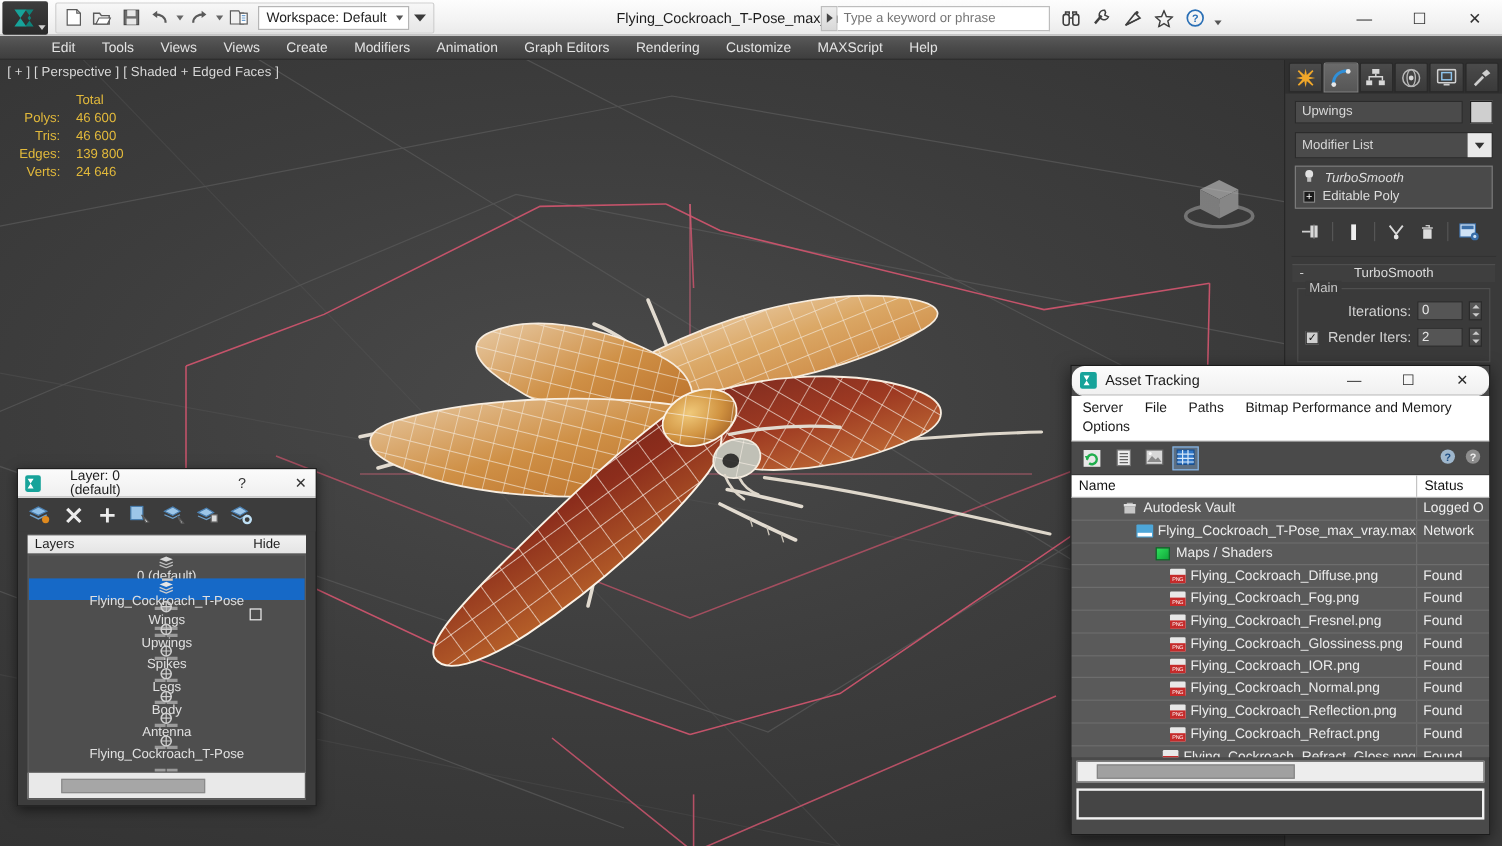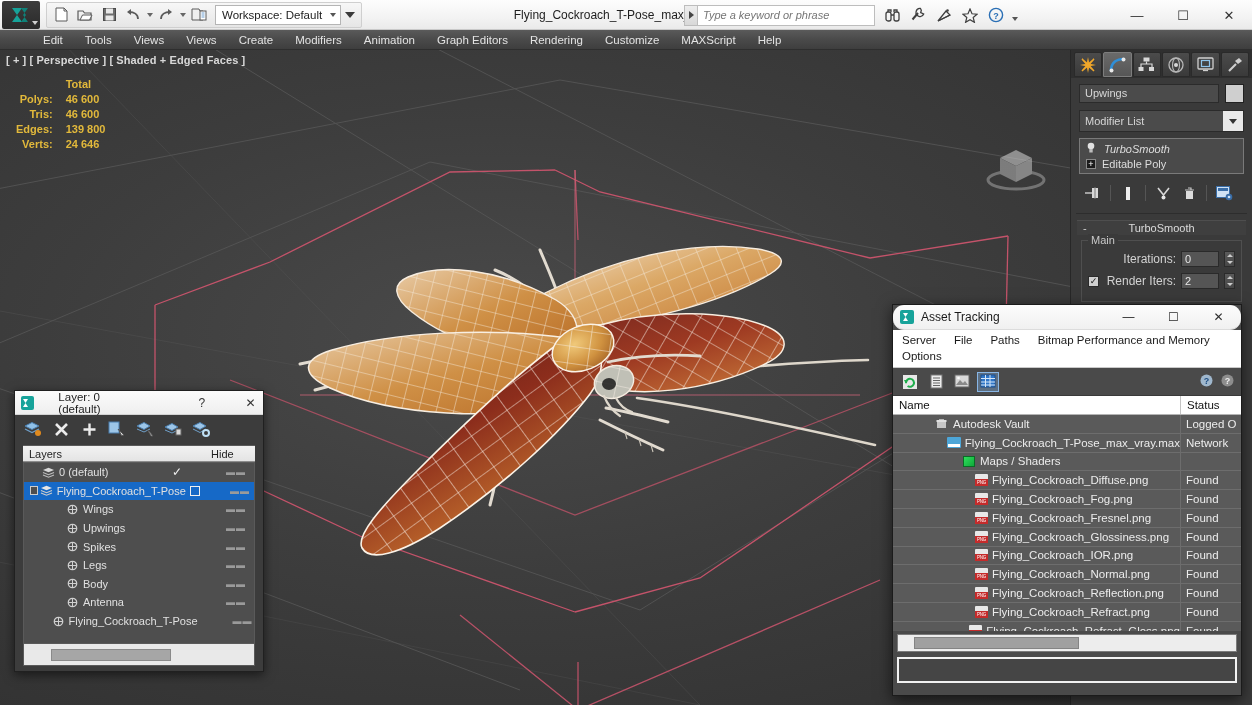--- a/index.html
+++ b/index.html
@@ -55,21 +55,21 @@
   .search-wrap {
     position: absolute; left: 684px; top: 4px; display: flex; align-items: center; height: 22px;
   }
   .search-arrow {
     width: 14px; height: 21px; background: linear-gradient(180deg,#eee,#d8d8d8);
     border: 1px solid #bdbdbd; display:flex;align-items:center;justify-content:center;
   }
   .search-arrow i { width:0;height:0;border-top:4px solid transparent;border-bottom:4px solid transparent;border-left:5px solid #444;font-style:normal;}
   .search-input {
     width: 177px; height: 21px; background: #fff; border: 1px solid #bdbdbd; border-left: none;
-    font-style: italic; font-size: 11px; color: #8a8a8a; padding-left: 5px;
+    font-size: 11px; color: #8a8a8a; padding-left: 5px;
     font-family: "Liberation Sans", sans-serif;
   }
   .title-icons { position: absolute; left: 880px; top: 4px; display: flex; gap: 2px; align-items: center; }
   .ticon { width: 24px; height: 22px; display:flex;align-items:center;justify-content:center;color:#4a4a4a;}
   .help-caret { width:10px;height:22px;display:flex;align-items:flex-end;justify-content:center;padding-bottom:5px;}
   .help-caret i{width:0;height:0;border-left:3px solid transparent;border-right:3px solid transparent;border-top:4px solid #555;font-style:normal;}
   .wincontrols { position: absolute; right: 0; top: 0; display: flex; height: 30px; }
   .wc { width: 46px; height: 30px; display:flex;align-items:center;justify-content:center;color:#333;font-size:13px;}
 
   
@@ -79,21 +79,20 @@
     display: flex; align-items: center; border-bottom: 1px solid #2e2e2e;
   }
   .menuitem { color: #e3e3e3; font-size: 11.5px; padding: 14px 11px; line-height: 20px; }
   #menu-spacer { width: 32px; }
 
   
   .viewport {
     position: absolute; left: 0; top: 50px; width: 1070px; height: 655px;
     background: #3b3b3b;
     overflow: hidden;
-    font-weight: bold;
   }
   .vp-grad { position:absolute; inset:0;
     background:
       radial-gradient(ellipse 1000px 520px at 46% 44%, #4a4a4a 0%, #3d3d3d 45%, #303030 100%);
   }
   .vp-label {
     position: absolute; left: 6px; top: 4px; color: #d8d8d8; font-size: 11px;
     letter-spacing: .1px; z-index: 8;
   }
   .vp-stats { position: absolute; left: 16px; top: 28px; z-index: 8; color: #e2b93b; font-size: 11px; }
@@ -174,21 +173,21 @@
   .layer-tools { height: 28px; display: flex; align-items: center; gap: 2px; padding: 0 5px; background:#3c3c3c;}
   .ltool { width: 26px; height: 22px; display:flex;align-items:center;justify-content:center;}
   .layer-tbl-hdr {
     display:flex; height: 17px; background: linear-gradient(180deg,#f2f2f2,#e4e4e4);
     border-top:1px solid #5a5a5a; border-bottom:1px solid #8d8d8d;
     margin: 2px 8px 0 8px;
   }
   .lth { font-size: 11px; color:#1e1e1e; line-height:17px; padding-left:6px; }
   .lth.hide { margin-left:auto; width:50px; }
   .layer-list { margin: 0 8px; background:#4e4e4e; height: 182px; overflow:hidden; border:1px solid #5a5a5a;}
-  .lrow { display:flex; align-items:center; height: 18.6px; color:#e0e0e0; font-size:11px; position:relative;}
+  .lrow { display:flex; align-items:center; height: 18.6px; color:#e0e0e0; font-size:11px; position:relative;flex-direction:column;}
   .lrow.sel { background:#1669c7; }
   .lrow .pad { width:8px; }
   .lrow .box { width:9px;height:9px;border:1px solid #ccc;background:#4e4e4e;}
   .lrow .licon { width:13px;height:11px; margin: 0 4px 0 2px; }
   .lrow .lname { white-space:nowrap; }
   .lrow .hidecell { margin-left:auto; width:50px; display:flex; align-items:center; justify-content:flex-start; padding-left:4px;}
   .lrow .hidecell2 { width:36px; display:flex;align-items:center;justify-content:center;}
   .dashes { color:#9a9a9a; font-size:9px; letter-spacing:1px; }
   .check { color:#efefef; font-size:12px; }
   .sqbox { width:10px;height:10px;border:1.5px solid #efefef;background:transparent;}

